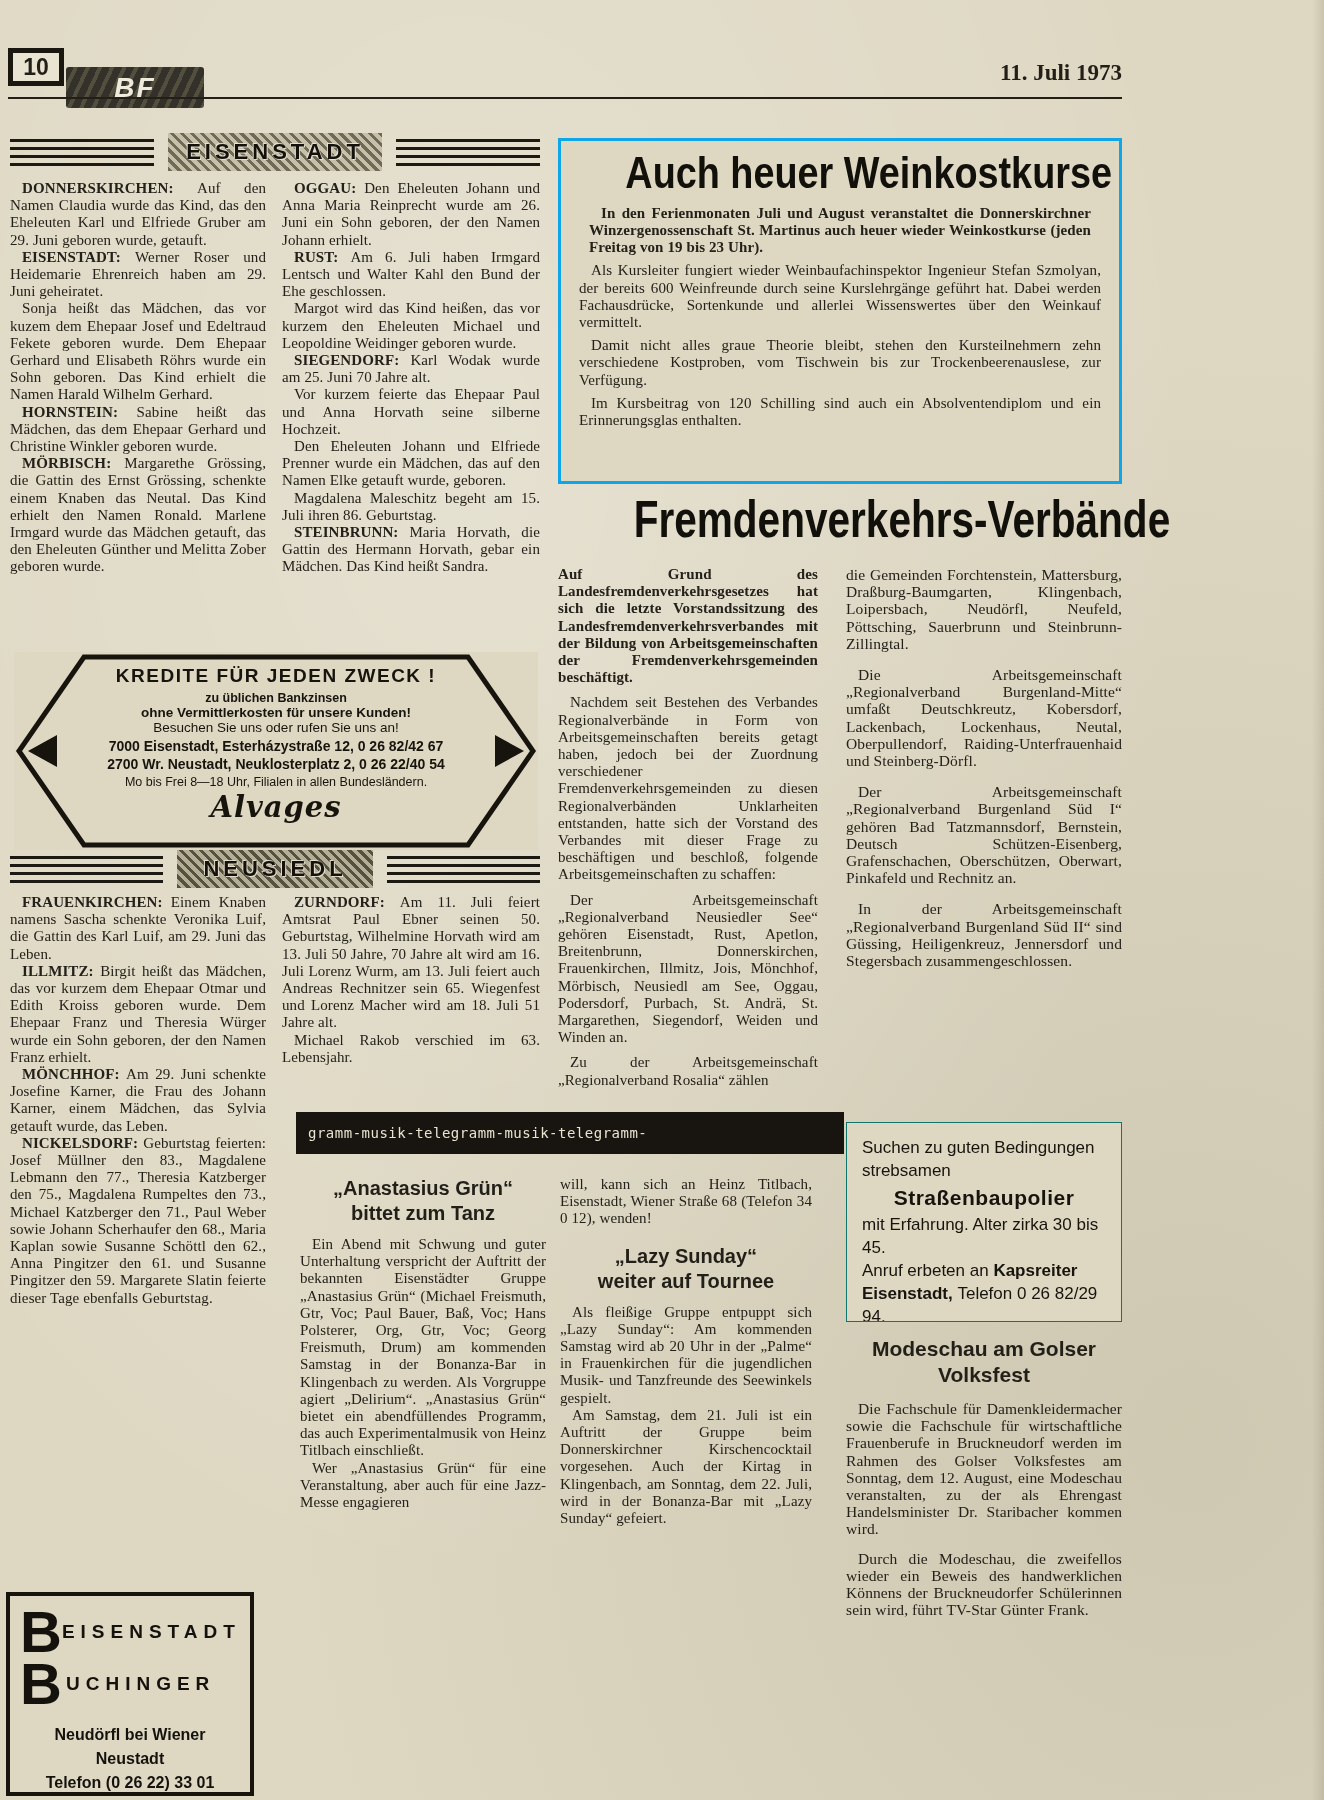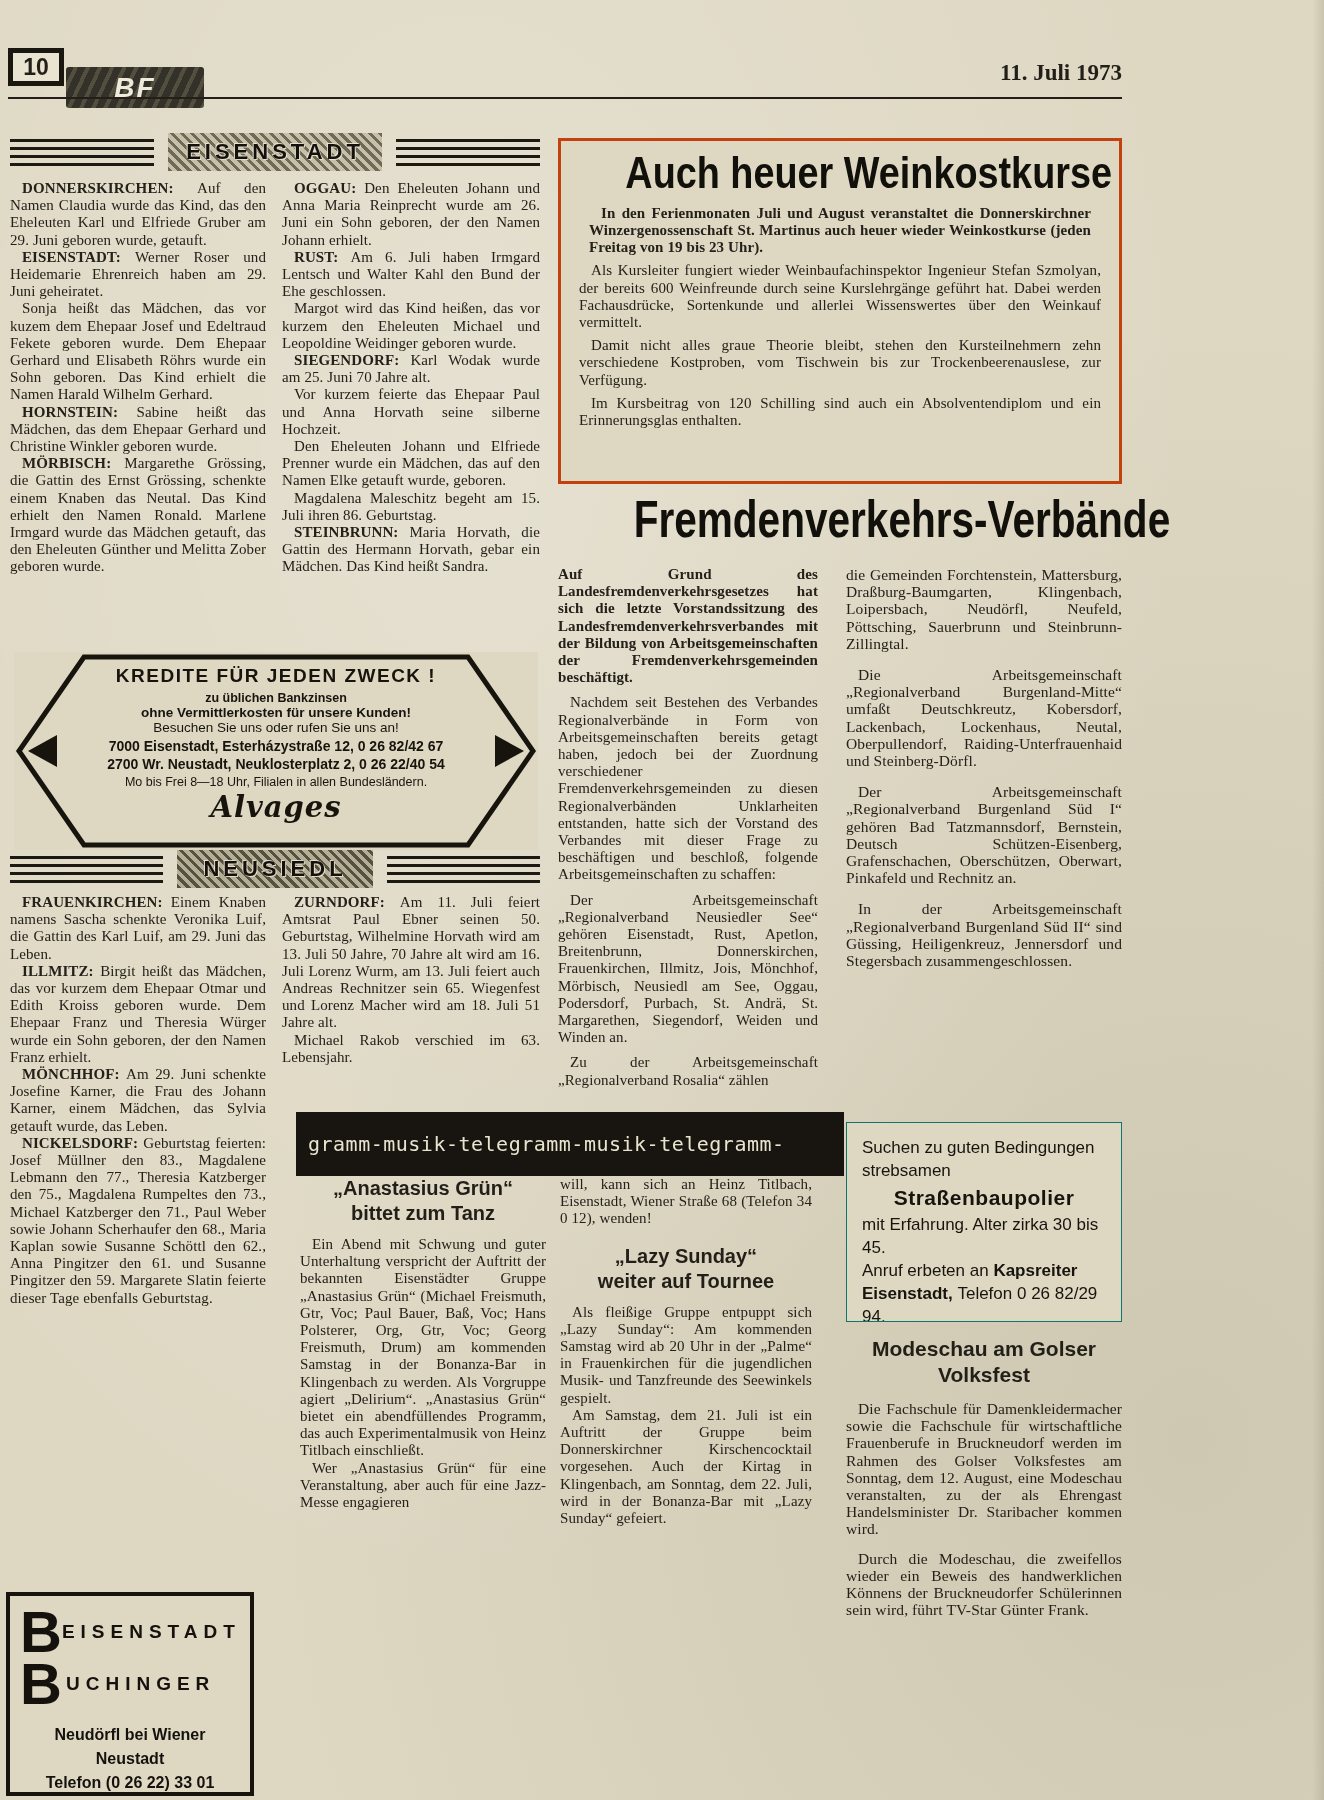--- a/index.html
+++ b/index.html
@@ -49,21 +49,21 @@
   .bp { margin:0; font-size:15px; line-height:17.2px; text-align:justify;
     text-indent:12px; letter-spacing:0.1px; color:#24211a; }
   .noind { text-indent:0; }
   #eis-c1 { left:10px;  top:180px; width:256px; }
   #eis-c2 { left:282px; top:180px; width:258px; }
   #neu-c1 { left:10px;  top:894px; width:256px; }
   #neu-c2 { left:282px; top:894px; width:258px; }
 
   
   #weinkost { position:absolute; left:558px; top:138px; width:564px; height:346px; z-index:1;
-    border:3px solid #c2410c; padding:6px 18px; overflow:hidden; background:#ded8c3; }
+    border:3px solid #0ea5e9; padding:6px 18px; overflow:hidden; background:#ded8c3; }
   .hl-wrap { text-align:center; }
   .hl { display:inline-block; font-family:"Liberation Sans",sans-serif; font-weight:bold;
     color:#12100b; white-space:nowrap; }
   #wk-hl .hl { font-size:45px; line-height:1.15; transform:scaleX(0.84); }
   #weinkost .bp { margin-top:6px; }
   .lead-p { font-weight:bold; padding:0 10px; }
 
   
   #fv-hl { position:absolute; left:558px; top:492px; width:564px; text-align:center; z-index:1; }
   #fv-hl .hl { font-size:52px; line-height:1.05; transform:scaleX(0.78); }
@@ -81,23 +81,23 @@
   .kr-title { font-weight:bold; font-size:19px; letter-spacing:1.5px; margin-bottom:4px; }
   .kr-line1 { font-weight:bold; font-size:12.5px; }
   .kr-line2 { font-weight:bold; font-size:13.5px; }
   .kr-line3 { font-size:13.5px; margin-bottom:2px; }
   .kr-addr  { font-weight:bold; font-size:14px; line-height:18px; }
   .kr-hours { font-size:12.5px; margin-top:2px; }
   .kr-logo  { font-family:"DejaVu Serif",serif; font-style:italic; font-weight:bold;
     font-size:29px; margin-top:1px; letter-spacing:1px; }
 
   
-  #musikbanner { position:absolute; left:296px; top:1112px; width:548px; height:64px; z-index:2;
+  #musikbanner { position:absolute; left:296px; top:1112px; width:548px; height:42px; z-index:2;
     background:#18140f; color:#e9e4d0; display:flex; align-items:center; padding:0 12px;
-    font-family:"DejaVu Sans Mono","Liberation Mono",monospace; font-size:20px;
+    font-family:"DejaVu Sans Mono","Liberation Mono",monospace; font-size:14px;
     letter-spacing:0.5px; white-space:nowrap; overflow:hidden; }
   #musik-a { left:300px; top:1176px; width:246px; }
   #musik-b { left:560px; top:1176px; width:252px; }
   .mus-head { text-align:center; font-family:"Liberation Sans",sans-serif; font-weight:bold;
     font-size:20px; line-height:25px; margin:0 0 10px; }
   #musik-b .mus-head { margin-top:16px; margin-bottom:10px; }
 
   
   #jobad { position:absolute; left:846px; top:1122px; width:276px; height:200px; z-index:1;
     border:1px solid #0f766e; padding:13px 15px 0; background:#ded8c3; overflow:hidden;

